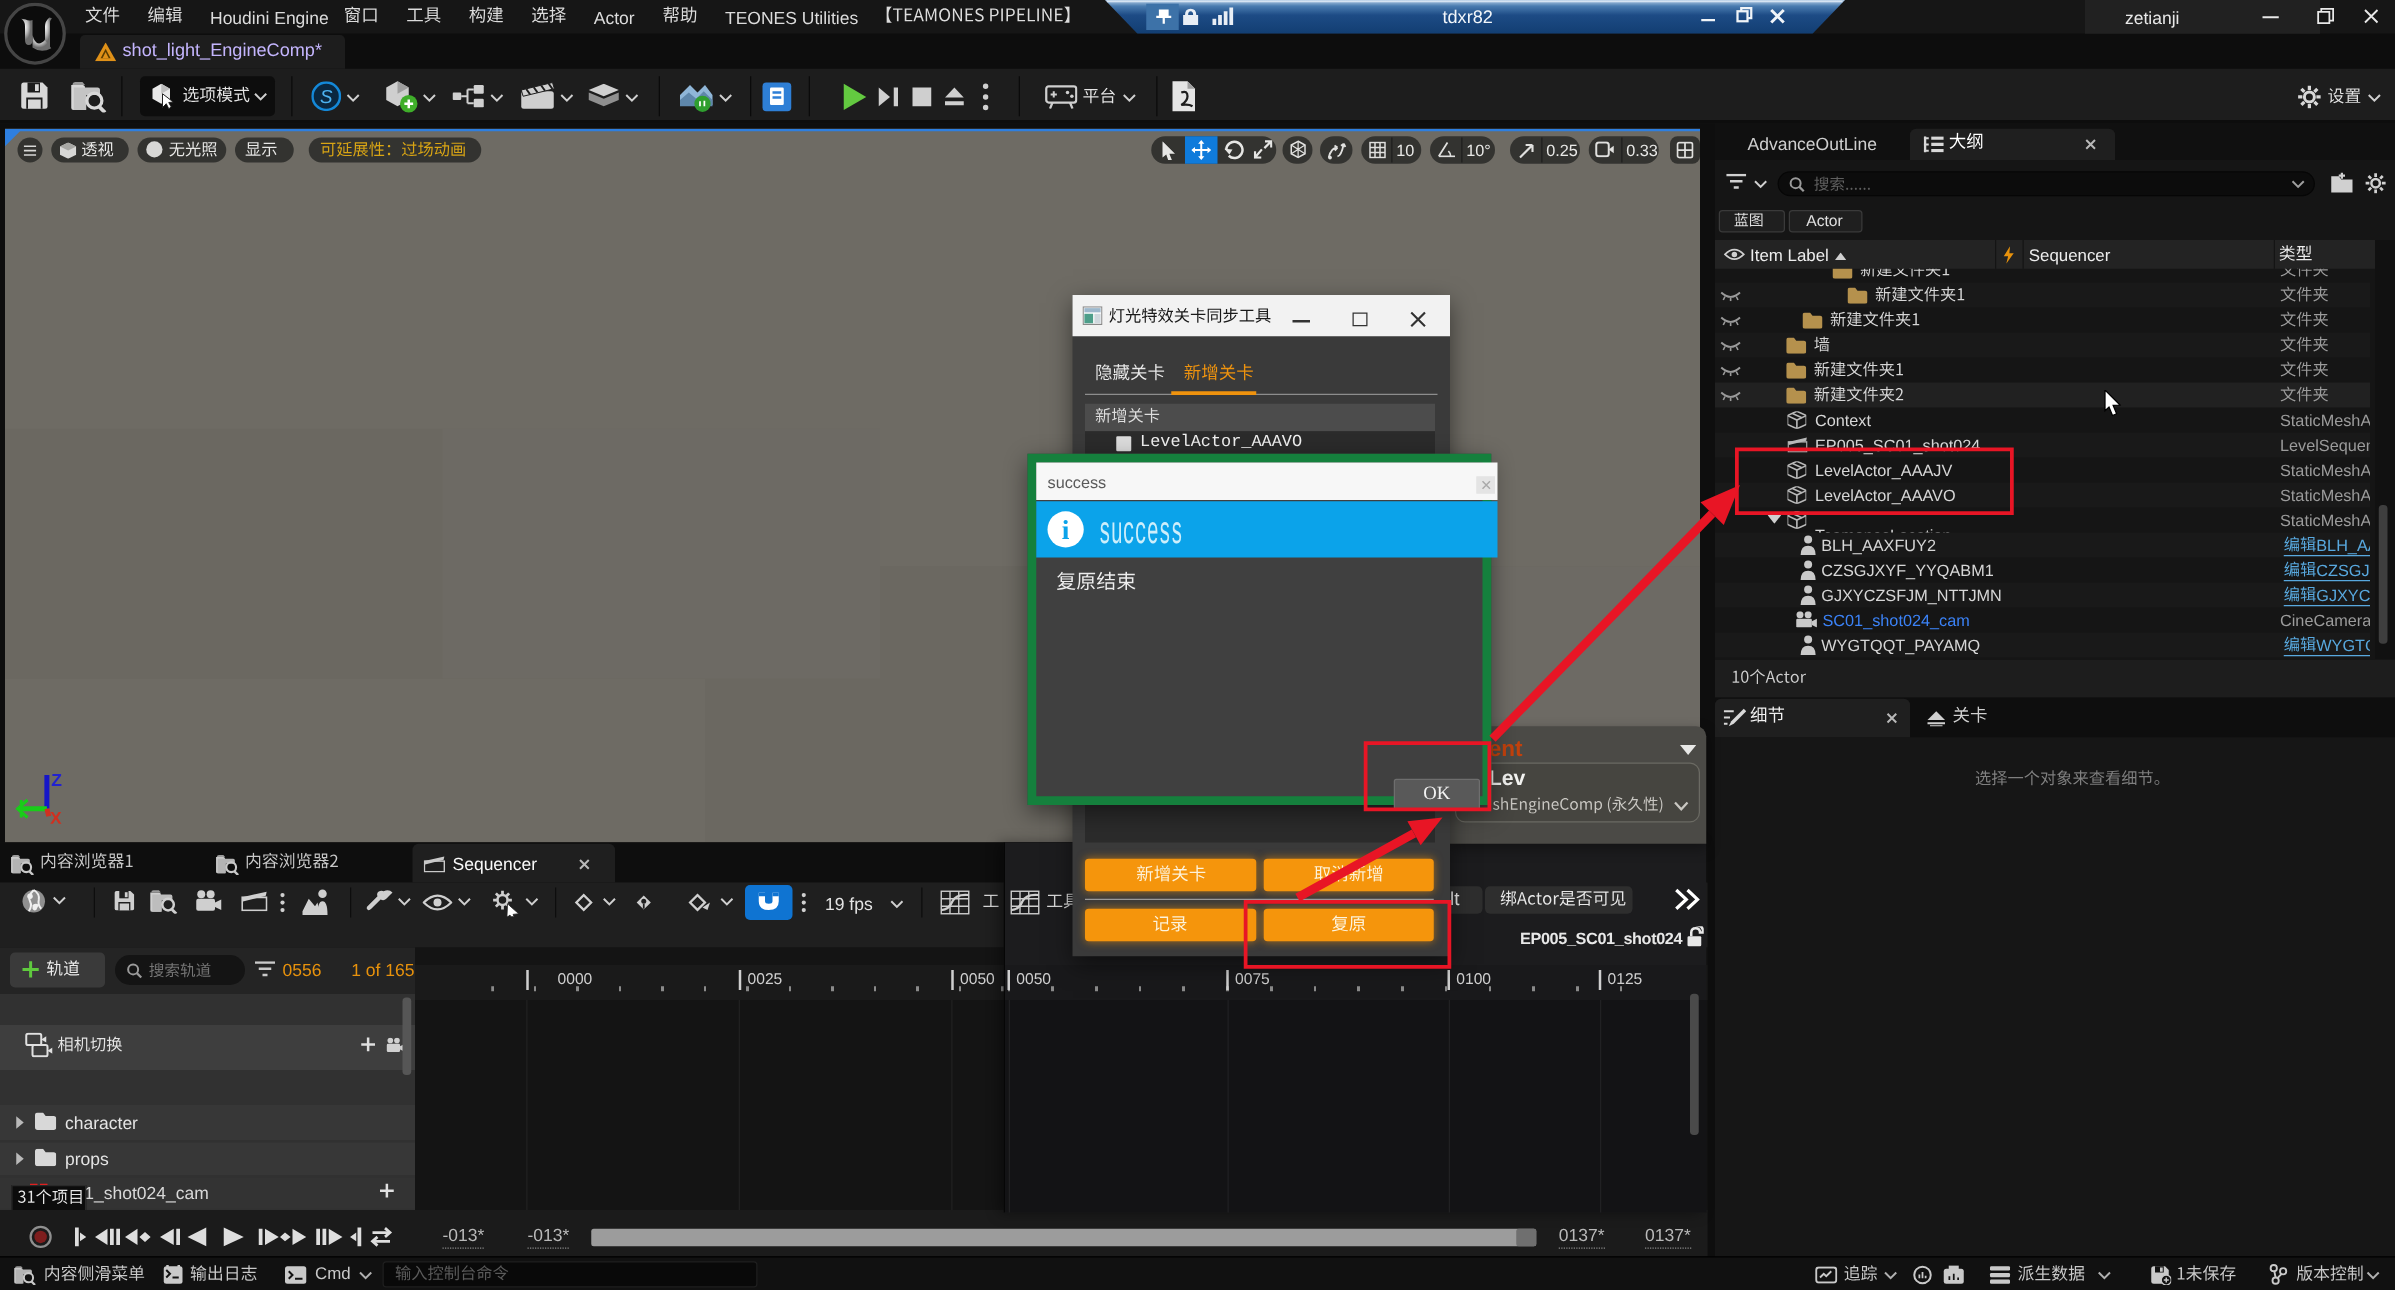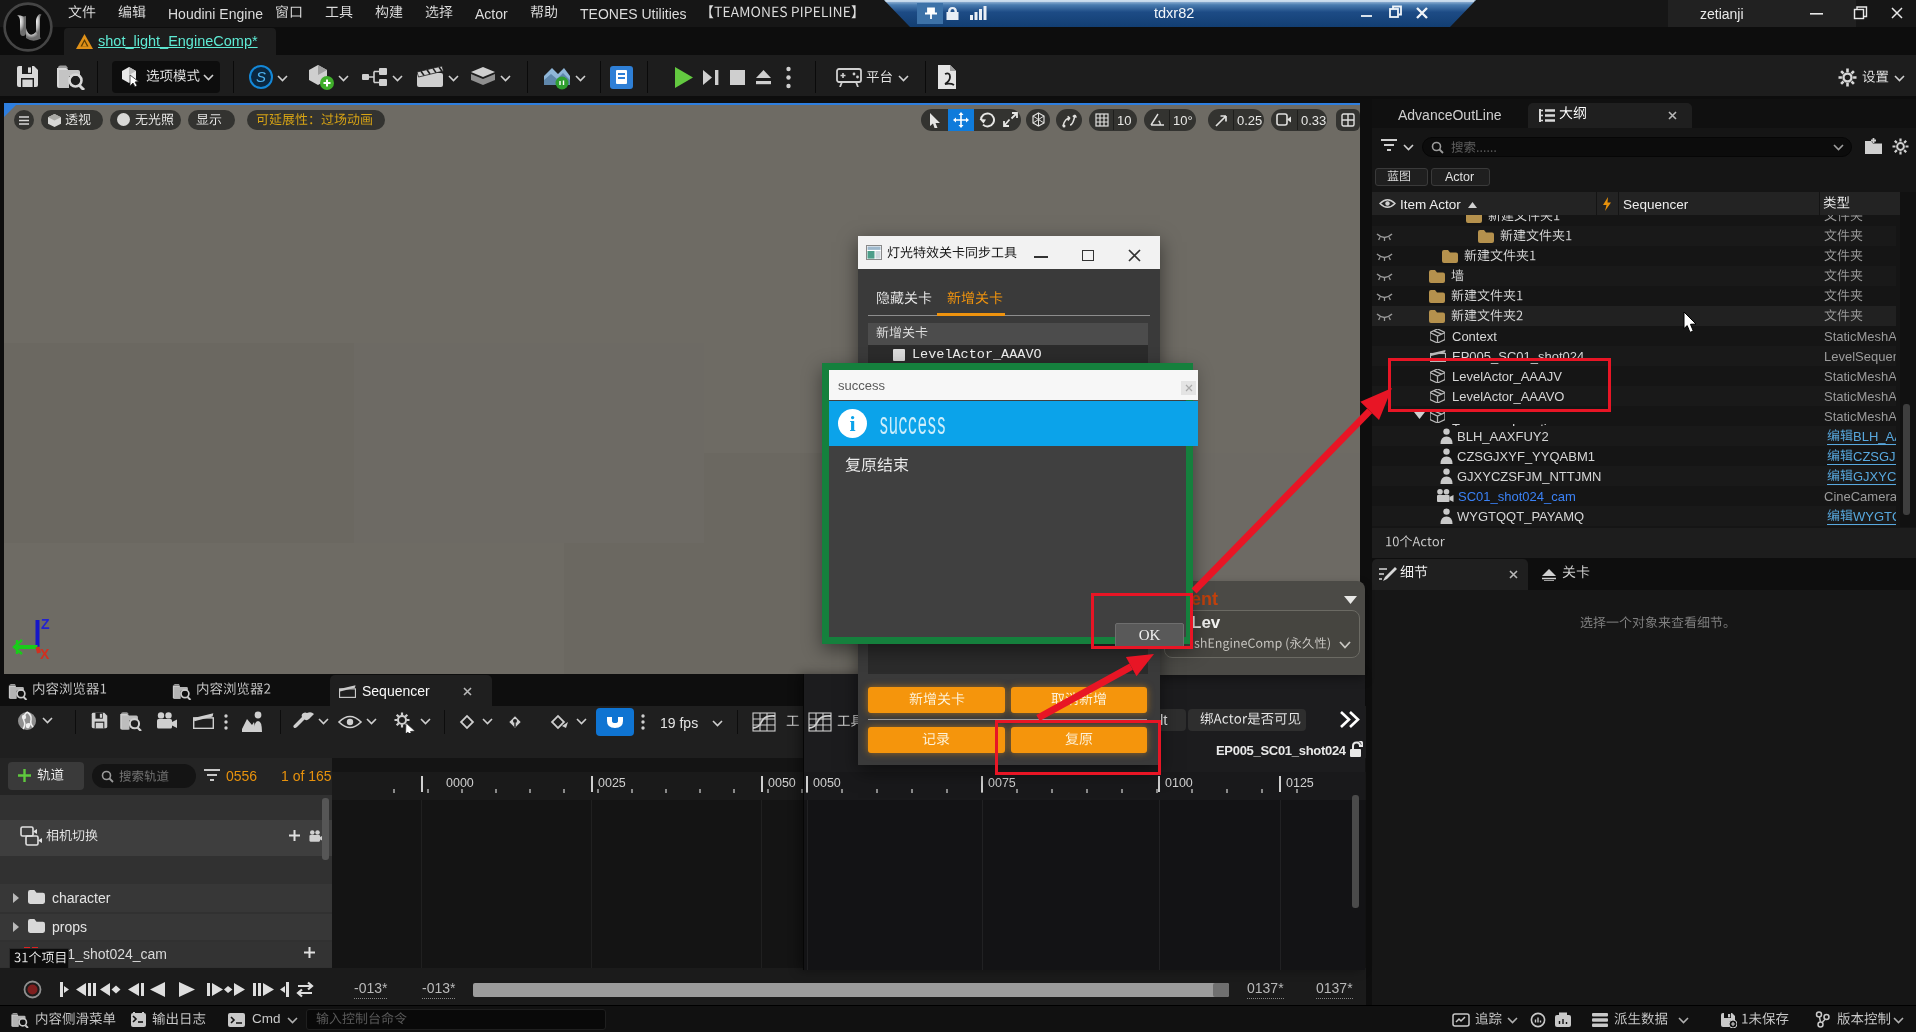--- a/index.html
+++ b/index.html
@@ -245,21 +245,21 @@
  <path d="M52 9.5 V7 H61.5 V16.5 H58.8" fill="none" stroke="#e8e8e8" stroke-width="1.4"></path>
  <path d="M87 8 L97 18 M97 8 L87 18" stroke="#e8e8e8" stroke-width="1.5"></path>
 </svg>
 
 <div class="abs" style="left:64px;top:28px;width:212px;height:27px;background:#1d1d1d;border-radius:4px 4px 0 0;"></div>
 <svg class="ic" style="left:76px;top:34px;" width="17" height="15" viewBox="0 0 17 15">
  <path d="M8.5 0 L17 15 H0 Z" fill="#e09118"></path>
       <path d="M8.5 5 L12.5 12.5 H4.5 Z" fill="#5a3c00"></path>
  <path d="M8.5 7.5 L11 12.5 H6 Z" fill="#e09118"></path>
 </svg>
-<div class="abs" style="left:98px;top:33px;font-size:14.5px;color:#5eead4;text-decoration:underline;">shot_light_EngineComp*</div>
+<div class="abs" style="left:98px;top:33px;font-size:14.5px;color:#c4b5fd;">shot_light_EngineComp*</div>
 
 <div class="abs" style="left:0;top:55px;width:1916px;height:44px;background:#1d1d1d;border-bottom:3px solid #0d0d0d;"></div>
 
 <svg class="ic" style="left:16px;top:65px;" width="23" height="23" viewBox="0 0 23 23">
  <path d="M1 3 Q1 1 3 1 L18 1 L22 5 L22 20 Q22 22 20 22 L3 22 Q1 22 1 20 Z" fill="#d8d8d8"></path>
  <rect x="6" y="1" width="10" height="8" fill="#1d1d1d"></rect>
       <rect x="12" y="2.4" width="3" height="5.4" fill="#d8d8d8"></rect>
  <rect x="5" y="13" width="13" height="9" fill="#1d1d1d"></rect>
       <rect x="6.4" y="14.6" width="10.2" height="7.4" fill="#d8d8d8"></rect>
 </svg>
@@ -656,21 +656,21 @@
         </g>
       </svg>
 <div class="abs" style="left:59px;top:69px;width:59px;height:18px;background:#1f1f1f;border:1px solid #3a3a3a;border-radius:3px;"></div>
 <div class="abs" style="left:73px;top:71px;font-size:12.5px;color:#e0e0e0;">Actor</div>
 
 <div class="abs" style="left:0;top:93px;width:528px;height:23px;background:#232323;"></div>
 <svg class="ic" style="left:7px;top:99px;" width="17" height="11" viewBox="0 0 17 11">
         <path d="M1 5.5 Q8.5 -2 16 5.5 Q8.5 13 1 5.5 Z" fill="none" stroke="#cfcfcf" stroke-width="1.4"></path>
         <circle cx="8.5" cy="5.5" r="2.2" fill="#cfcfcf"></circle>
       </svg>
-<div class="abs" style="left:28px;top:98px;font-size:13.5px;color:#ededed;">Item Actor</div>
+<div class="abs" style="left:28px;top:98px;font-size:13.5px;color:#ededed;">Item Label</div>
 <svg class="ic" style="left:96px;top:103px;" width="9" height="6" viewBox="0 0 9 6">
         <path d="M4.5 0 L9 6 L0 6 Z" fill="#d0d0d0"></path>
       </svg>
 <div class="abs" style="left:224px;top:93px;width:1px;height:23px;background:#141414;"></div>
 <svg class="ic" style="left:230px;top:98px;" width="10" height="14" viewBox="0 0 10 14">
         <path d="M6 0 L1 8 L4.5 8 L3 14 L9 5.5 L5.5 5.5 Z" fill="#e8920c"></path>
       </svg>
 <div class="abs" style="left:246px;top:93px;width:1px;height:23px;background:#141414;"></div>
 <div class="abs" style="left:251px;top:98px;font-size:13.5px;color:#ededed;">Sequencer</div>
 <div class="abs" style="left:447px;top:93px;width:1px;height:23px;background:#141414;"></div>

